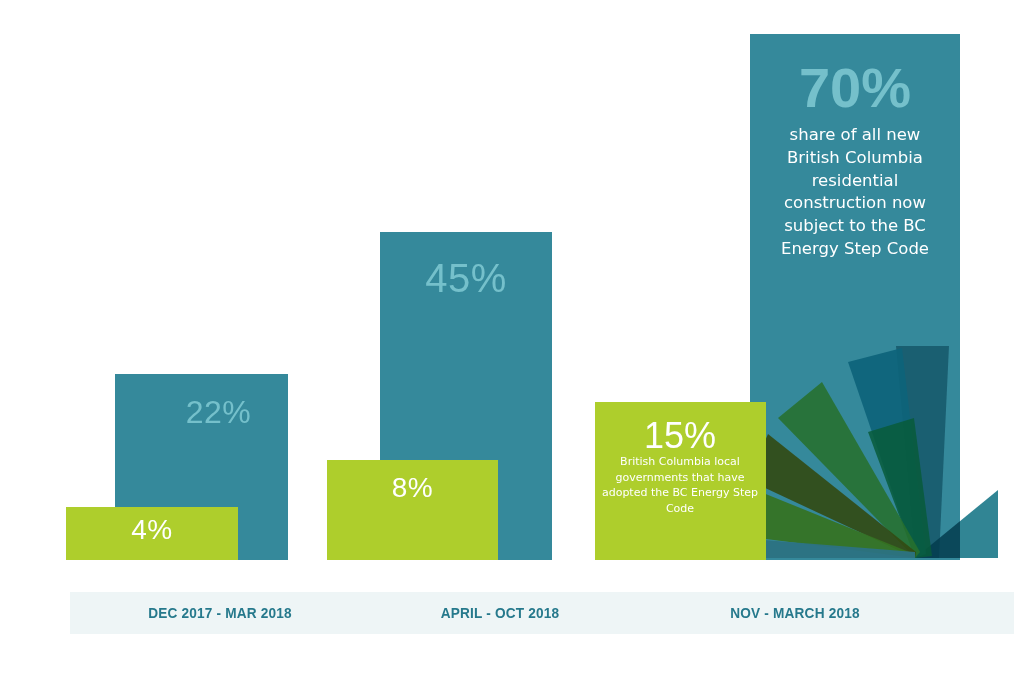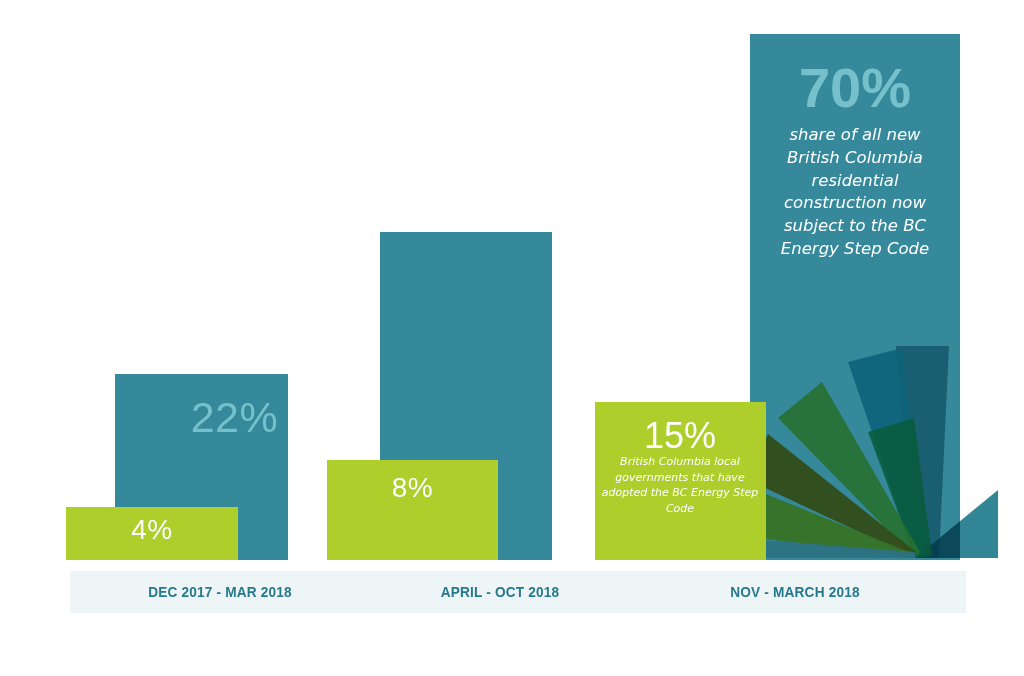--- a/index.html
+++ b/index.html
@@ -62,21 +62,20 @@
     text-align: center;
     line-height: 1;
   }
   .callout .big {
     display: block;
     font-weight: 300;
     line-height: 1;
   }
   .callout .desc {
     display: block;
-    font-style: italic;
     color: #ffffff;
     font-family: "DejaVu Sans", sans-serif;
   }
 
   #callout-teal { left: 762px; top: 60px; width: 186px; }
   #callout-teal .big { font-size: 56px; color: #75c0cb; margin-bottom: 8px; font-weight: bold; }
   #callout-teal .desc { font-size: 16.5px; line-height: 1.38; }
 
   #callout-green { left: 601px; top: 418px; width: 158px; }
   #callout-green .big { font-size: 36px; color: #ffffff; margin-bottom: 0; }
@@ -89,24 +88,25 @@
     top: 340px;
     width: 260px;
     height: 230px;
     pointer-events: none;
   }
 
   
   #label-band {
     position: absolute;
     left: 70px;
-    top: 571px;
+    top: 592px;
     width: 896px;
     height: 42px;
     background: #eef5f6;
+    padding-left: 48px;
   }
   .axis-label {
     position: absolute;
     top: 0;
     height: 42px;
     line-height: 42px;
     color: #26798c;
     font-family: "Liberation Sans Narrow", "Liberation Sans", sans-serif;
     font-weight: bold;
     font-size: 14.5px;
@@ -117,26 +117,27 @@
   }
 </style>
 </head>
 <body>
 
 <div id="infographic">
 
   <div id="plot">
 
     <div class="bar bar-back" style="left:115px; top:374px; width:173px; height:186px;"></div>
-    <div class="val-back" style="left:115px; top:396px; width:207px; text-align:center; font-size:43px;padding-left:16px;">22%</div>
+    <div class="val-back" style="left:115px; top:396px; width:207px; text-align:center; font-size:32px;">22%</div>
 
     <div class="bar bar-front" style="left:66px; top:507px; width:172px; height:53px;"></div>
     <div class="val-front" style="left:66px; top:516px; width:172px; text-align:center; font-size:28px;">4%</div>
 
     <div class="bar bar-back" style="left:380px; top:232px; width:172px; height:328px;"></div>
+    <div class="val-back" style="left:380px; top:258px; width:172px; text-align:center; font-size:40px;">45%</div>
 
     <div class="bar bar-front" style="left:327px; top:460px; width:171px; height:100px;"></div>
     <div class="val-front" style="left:327px; top:474px; width:171px; text-align:center; font-size:28px;">8%</div>
 
     <div class="bar bar-back" style="left:750px; top:34px; width:210px; height:526px;"></div>
 
     <div id="fan">
       <svg width="260" height="230" viewBox="0 0 260 230">
         <defs>
           <clipPath id="fanclip">

